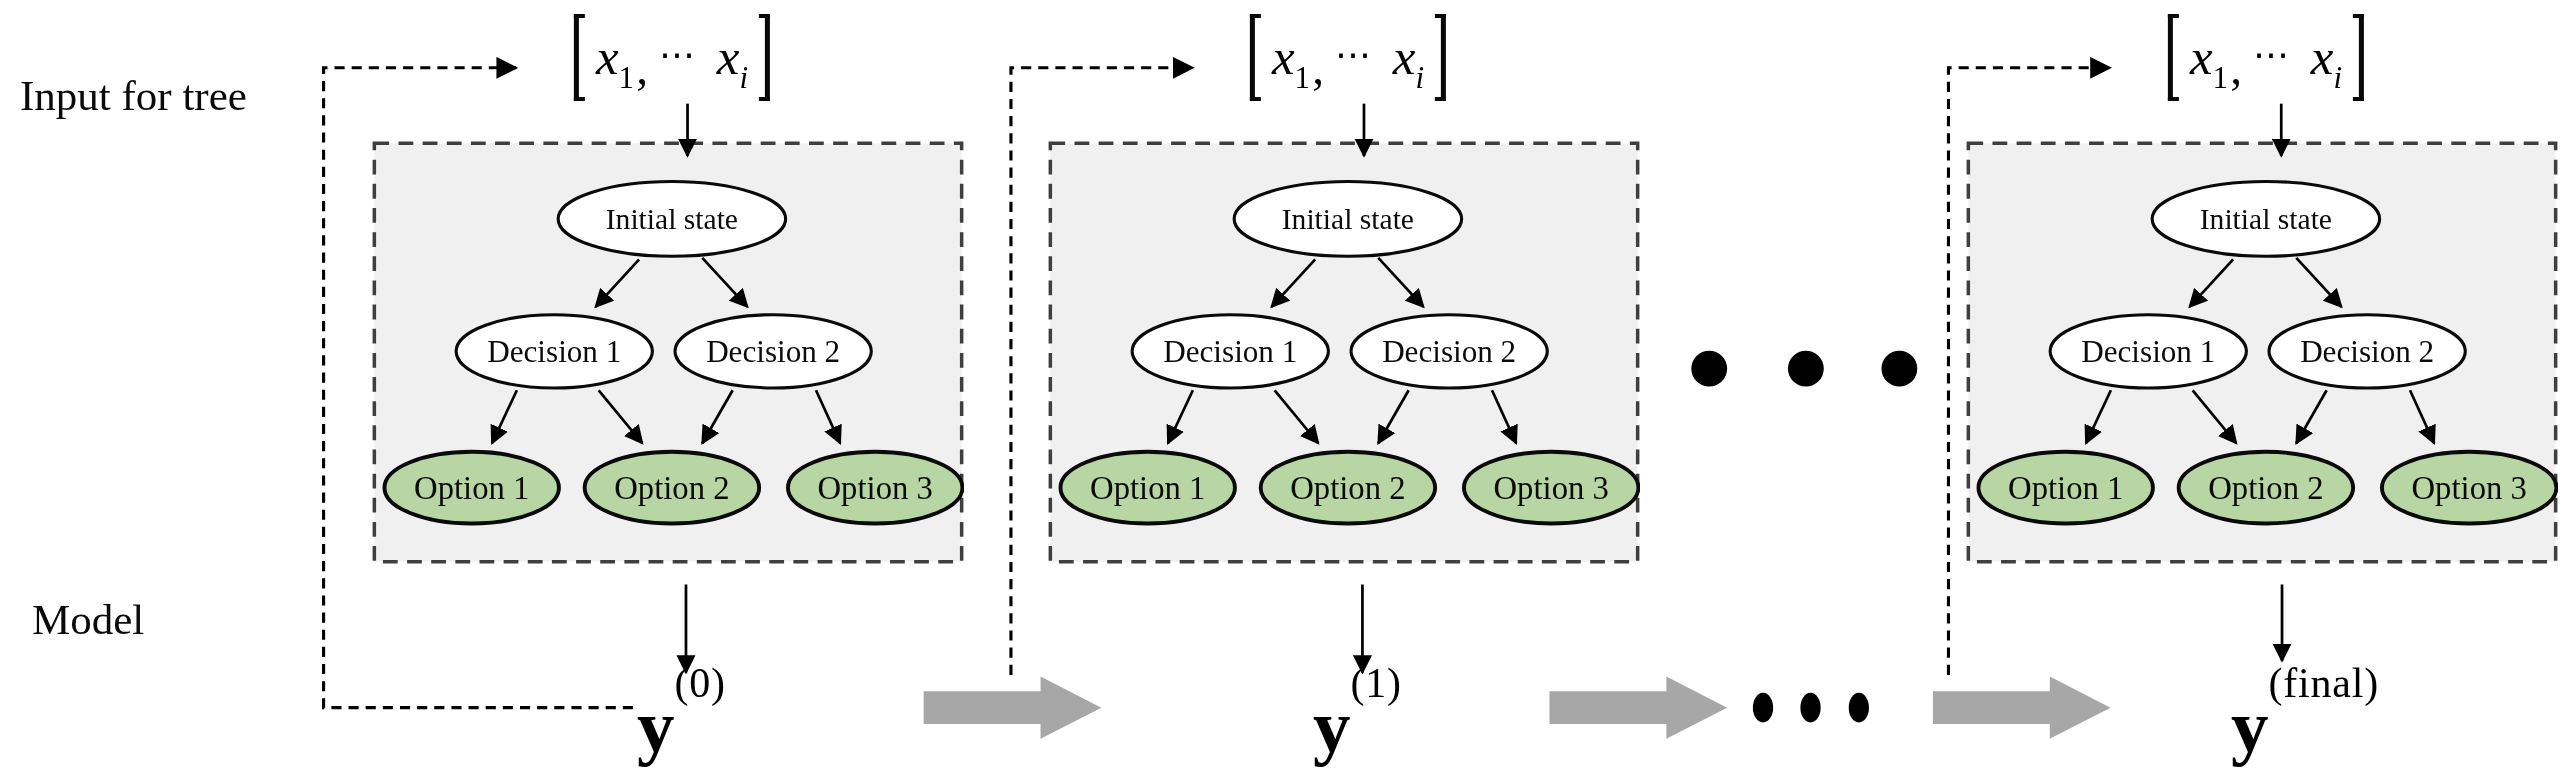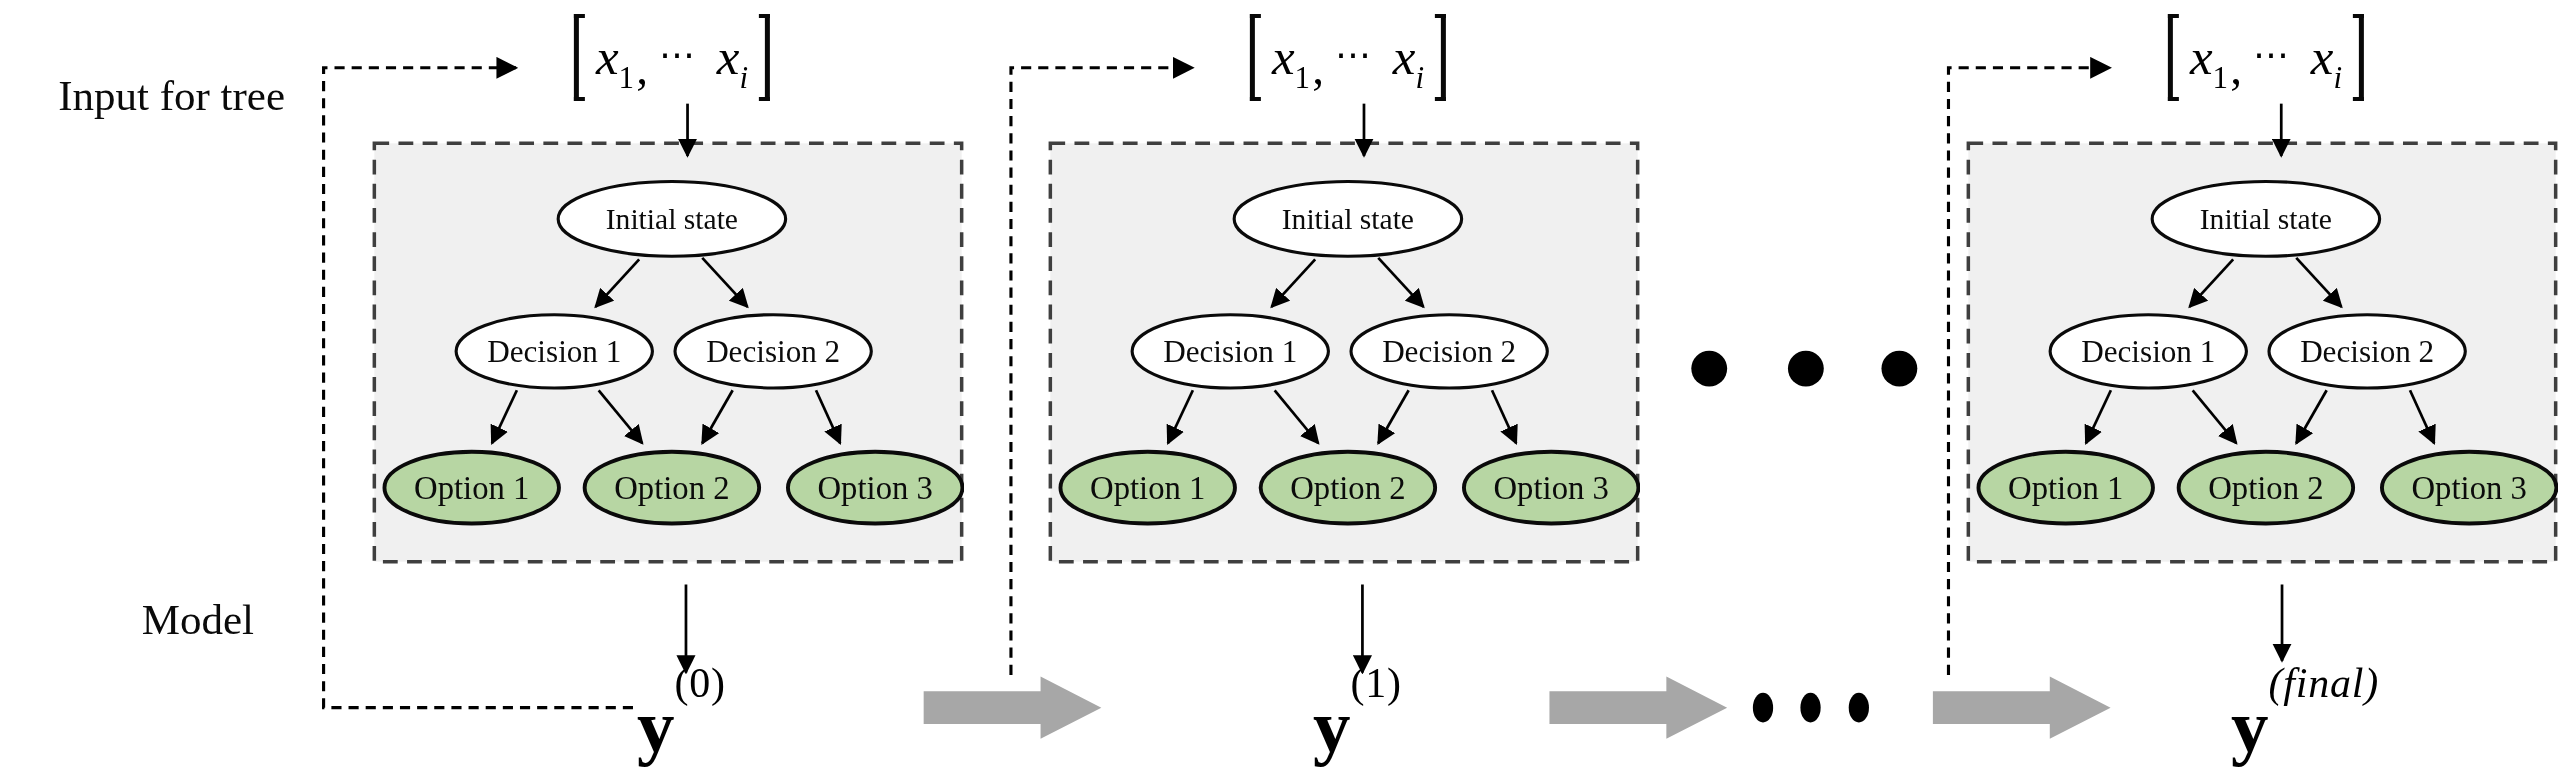--- a/index.html
+++ b/index.html
@@ -1,23 +1,23 @@
 <!DOCTYPE html>
 <html style="font-size:12.5px"><head>
 <meta charset="utf-8">
 <style>
   html,body{margin:0;padding:0;background:#ffffff;}
   #canvas{position:relative;width:2576px;height:784px;background:#ffffff;overflow:hidden;
           font-family:"Liberation Serif", serif;color:#000;}
 
   
-  .rowlab{position:absolute;font-size:43px;line-height:1.1;text-align:right;color:#0a0a0a;z-index:2;}
+  .rowlab{position:absolute;font-size:43px;line-height:1.1;text-align:left;color:#0a0a0a;z-index:2;}
   .lab-input{left:20px;top:72px;width:265px;}
   .lab-tree{left:20px;top:210px;width:265px;}
-  .lab-pred{left:20px;top:589px;width:234px;line-height:62px;}
+  .lab-pred{left:32px;top:589px;width:234px;line-height:62px;}
 
   
   .box{position:absolute;top:141px;width:592px;height:423px;z-index:1;}
   .box1{left:372px;} .box2{left:1048px;} .box3{left:1966px;}
   .box svg{display:block;}
   .ntext{font-family:"Liberation Serif", serif;fill:#0b0b0b;text-anchor:middle;}
   .t-root{font-size:38px;} .t-dec{font-size:40px;} .t-opt{font-size:42px;}
 
   
   .inexpr{position:absolute;top:12.5px;height:90px;display:flex;align-items:center;
@@ -32,21 +32,21 @@
   .msub-i{font-style:italic;}
   .mcomma{font-size:47px;line-height:1;transform:translateY(11px);margin-left:2.3px;}
   .mdots{font-size:36px;line-height:1;margin:0 15.6px 0 11px;transform:translateY(-3.1px);}
   .mxi{margin-left:6.2px;}
 
   
   .ylabel{position:absolute;top:657px;display:flex;align-items:flex-start;z-index:2;}
   .y1{left:637px;} .y2{left:1313px;} .y3{left:2231px;}
   .ybase{font-weight:bold;font-size:75px;line-height:1;display:inline-block;transform:translateY(31px);}
   .ysup{font-size:42px;line-height:1;display:inline-block;transform:translateY(4.7px);letter-spacing:0.8px;}
-  .ysup-italic{font-style:italic;}
+  .ysup-italic{}
 
   
   .overlay{position:absolute;left:0;top:0;z-index:5;pointer-events:none;}
 </style>
 </head>
 <body>
 
 <div id="canvas">
 
   <svg width="0" height="0" style="position:absolute">

